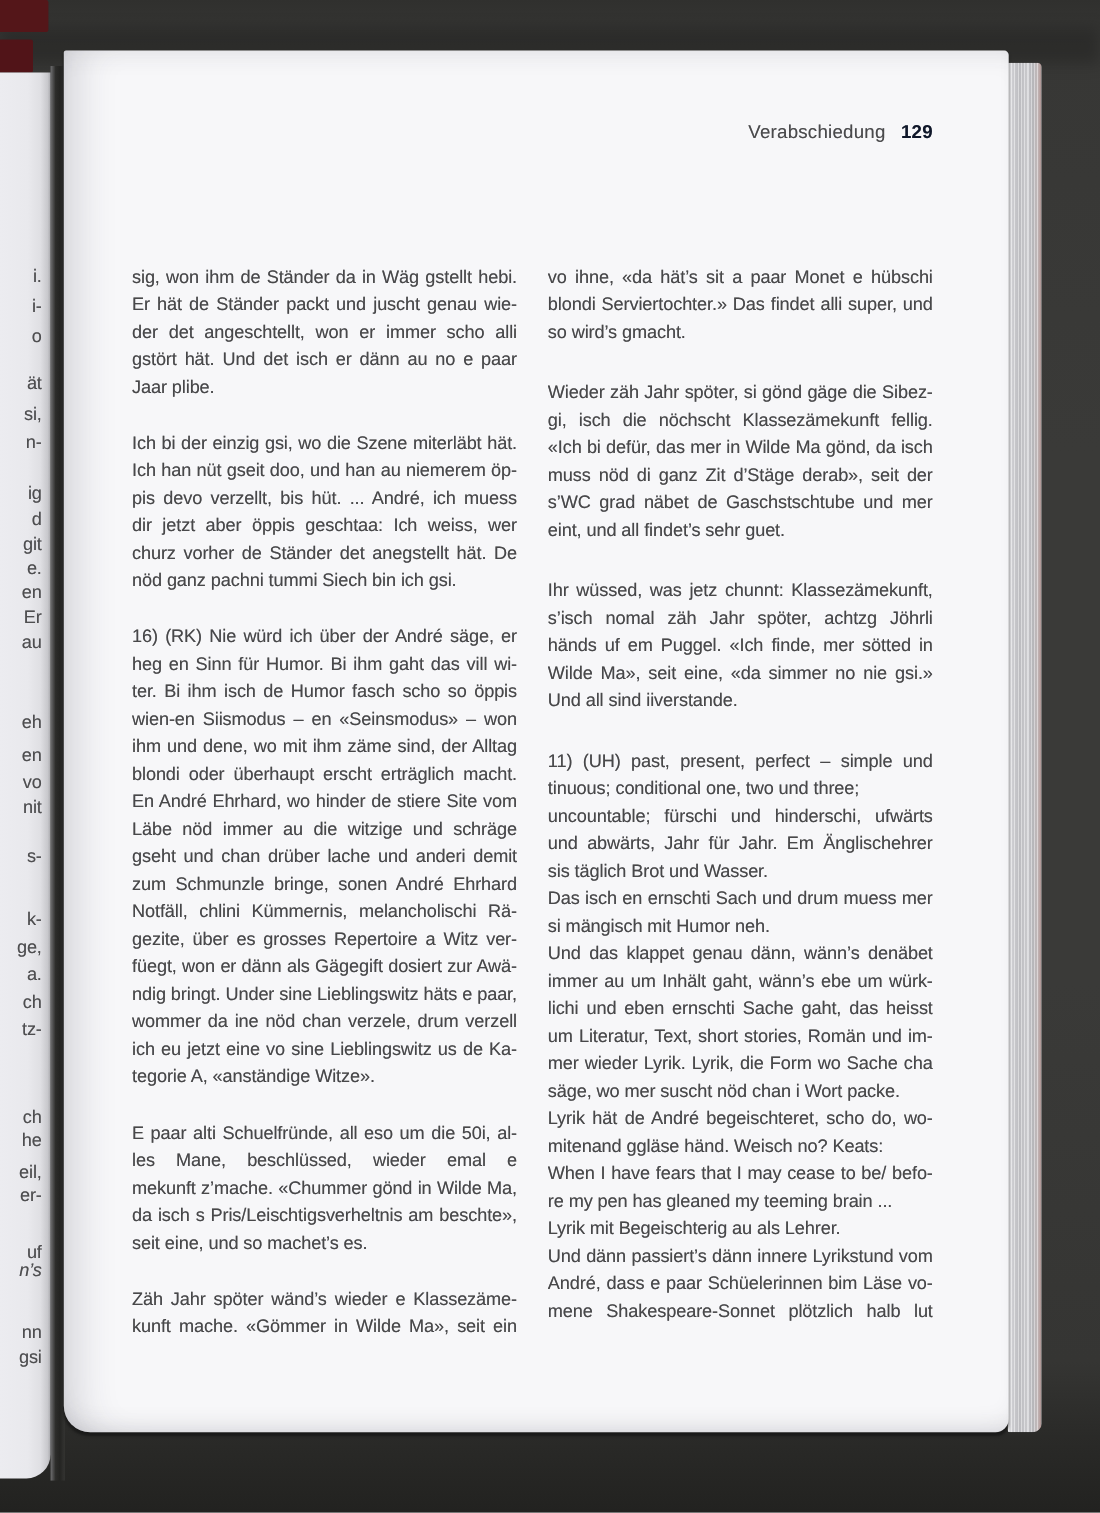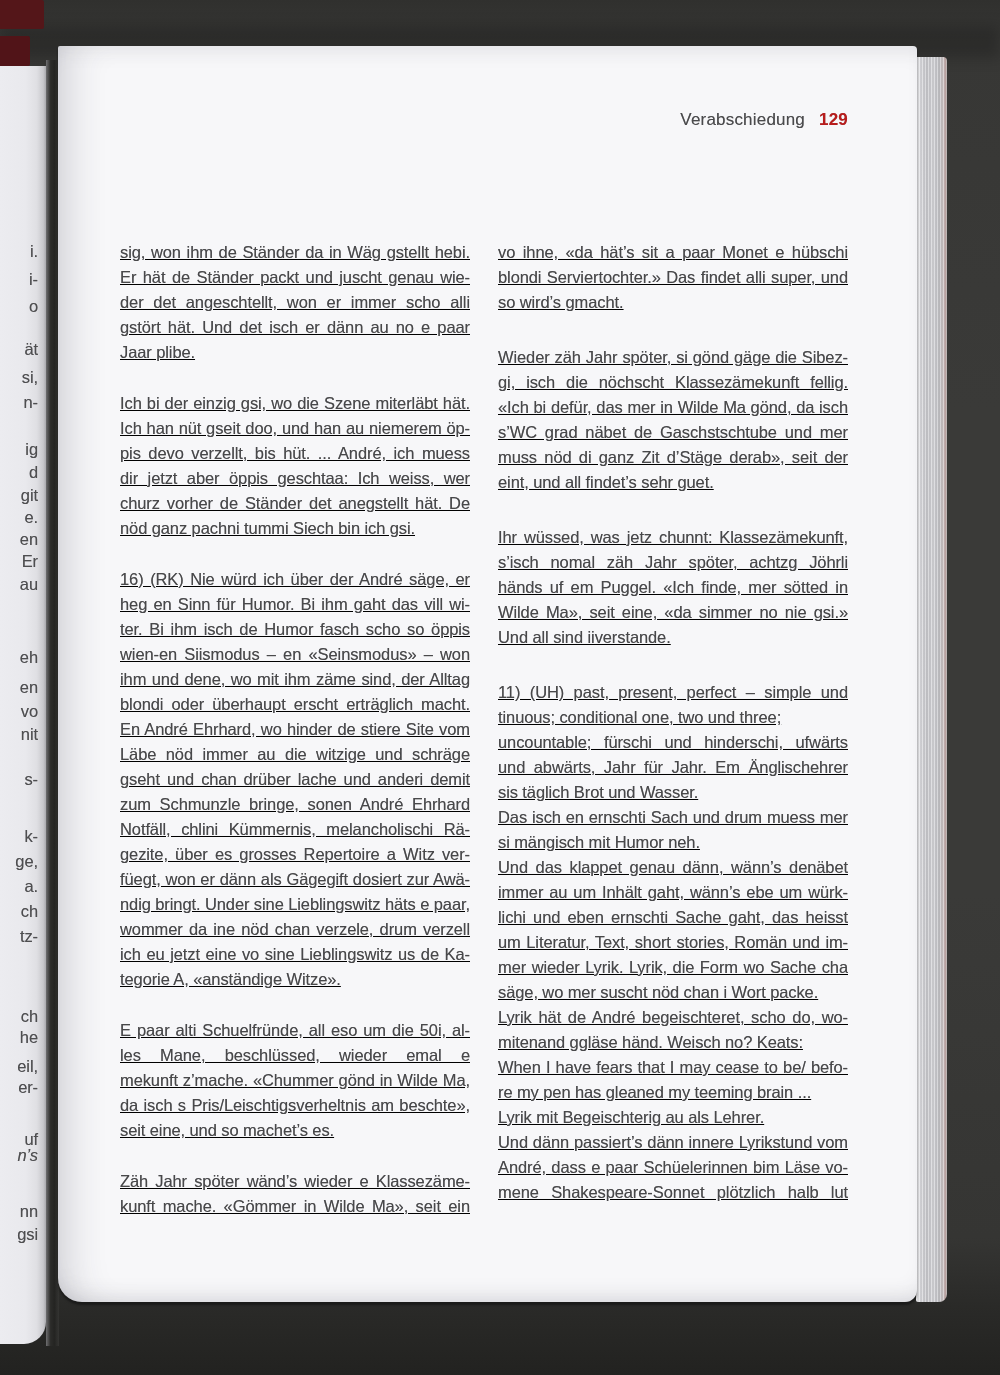--- a/index.html
+++ b/index.html
@@ -49,24 +49,24 @@
     background-image:
       repeating-linear-gradient(90deg,rgba(255,255,255,0.30) 0 1px,rgba(0,0,0,0.06) 1px 3px),
       linear-gradient(90deg,#f0f0f2 0%,#d9d9dd 15%,#c8c8cc 35%,#d4d4d8 55%,#c1c1c5 75%,#cdc3c4 88%,#c3a8a6 96%,#8e8c8c 100%);
     border-radius:0 4px 8px 2px;
   }
   .page-header{
     position:absolute;top:64px;left:62px;width:728px;text-align:right;
     font-size:17px;color:#4a4a4c;letter-spacing:0.2px;
     text-shadow:0 0 0.5px rgba(74,74,76,0.5);
   }
-  .page-number{font-weight:bold;color:#b91c1c;margin-left:14px;}
+  .page-number{font-weight:bold;color:#0f172a;margin-left:14px;}
   .text-columns{
     position:absolute;left:62px;top:194px;width:728px;
-    display:flex;gap:28px;text-decoration:underline;
+    display:flex;gap:28px;
   }
   .col{width:350px;}
   .col .para:first-child{margin-top:0;}
   .col-left .para{margin-top:26px;}
   .col-right .para{margin-top:30px;}
   .line{
     height:25px;line-height:25px;font-size:16.5px;letter-spacing:-0.1px;
     color:#48484a;overflow:hidden;text-align:left;
     text-shadow:0 0 0.5px rgba(72,72,74,0.55);
   }
@@ -172,22 +172,22 @@
     <div class="col col-right">
         <div class="para">
           <div class="line j">vo ihne, «da hät’s sit a paar Monet e hübschi</div>
           <div class="line j">blondi Serviertochter.» Das findet alli super, und</div>
           <div class="line">so wird’s gmacht.</div>
         </div>
         <div class="para">
           <div class="line j">Wieder zäh Jahr spöter, si gönd gäge die Sibez-</div>
           <div class="line j">gi, isch die nöchscht Klassezämekunft fellig.</div>
           <div class="line j">«Ich bi defür, das mer in Wilde Ma gönd, da isch</div>
+          <div class="line j">muss nöd di ganz Zit d’Stäge derab», seit der</div>
           <div class="line j">s’WC grad näbet de Gaschstschtube und mer</div>
-          <div class="line j">muss nöd di ganz Zit d’Stäge derab», seit der</div>
           <div class="line">eint, und all findet’s sehr guet.</div>
         </div>
         <div class="para">
           <div class="line j">Ihr wüssed, was jetz chunnt: Klassezämekunft,</div>
           <div class="line j">s’isch nomal zäh Jahr spöter, achtzg Jöhrli</div>
           <div class="line j">händs uf em Puggel. «Ich finde, mer sötted in</div>
           <div class="line j">Wilde Ma», seit eine, «da simmer no nie gsi.»</div>
           <div class="line">Und all sind iiverstande.</div>
         </div>
         <div class="para">

